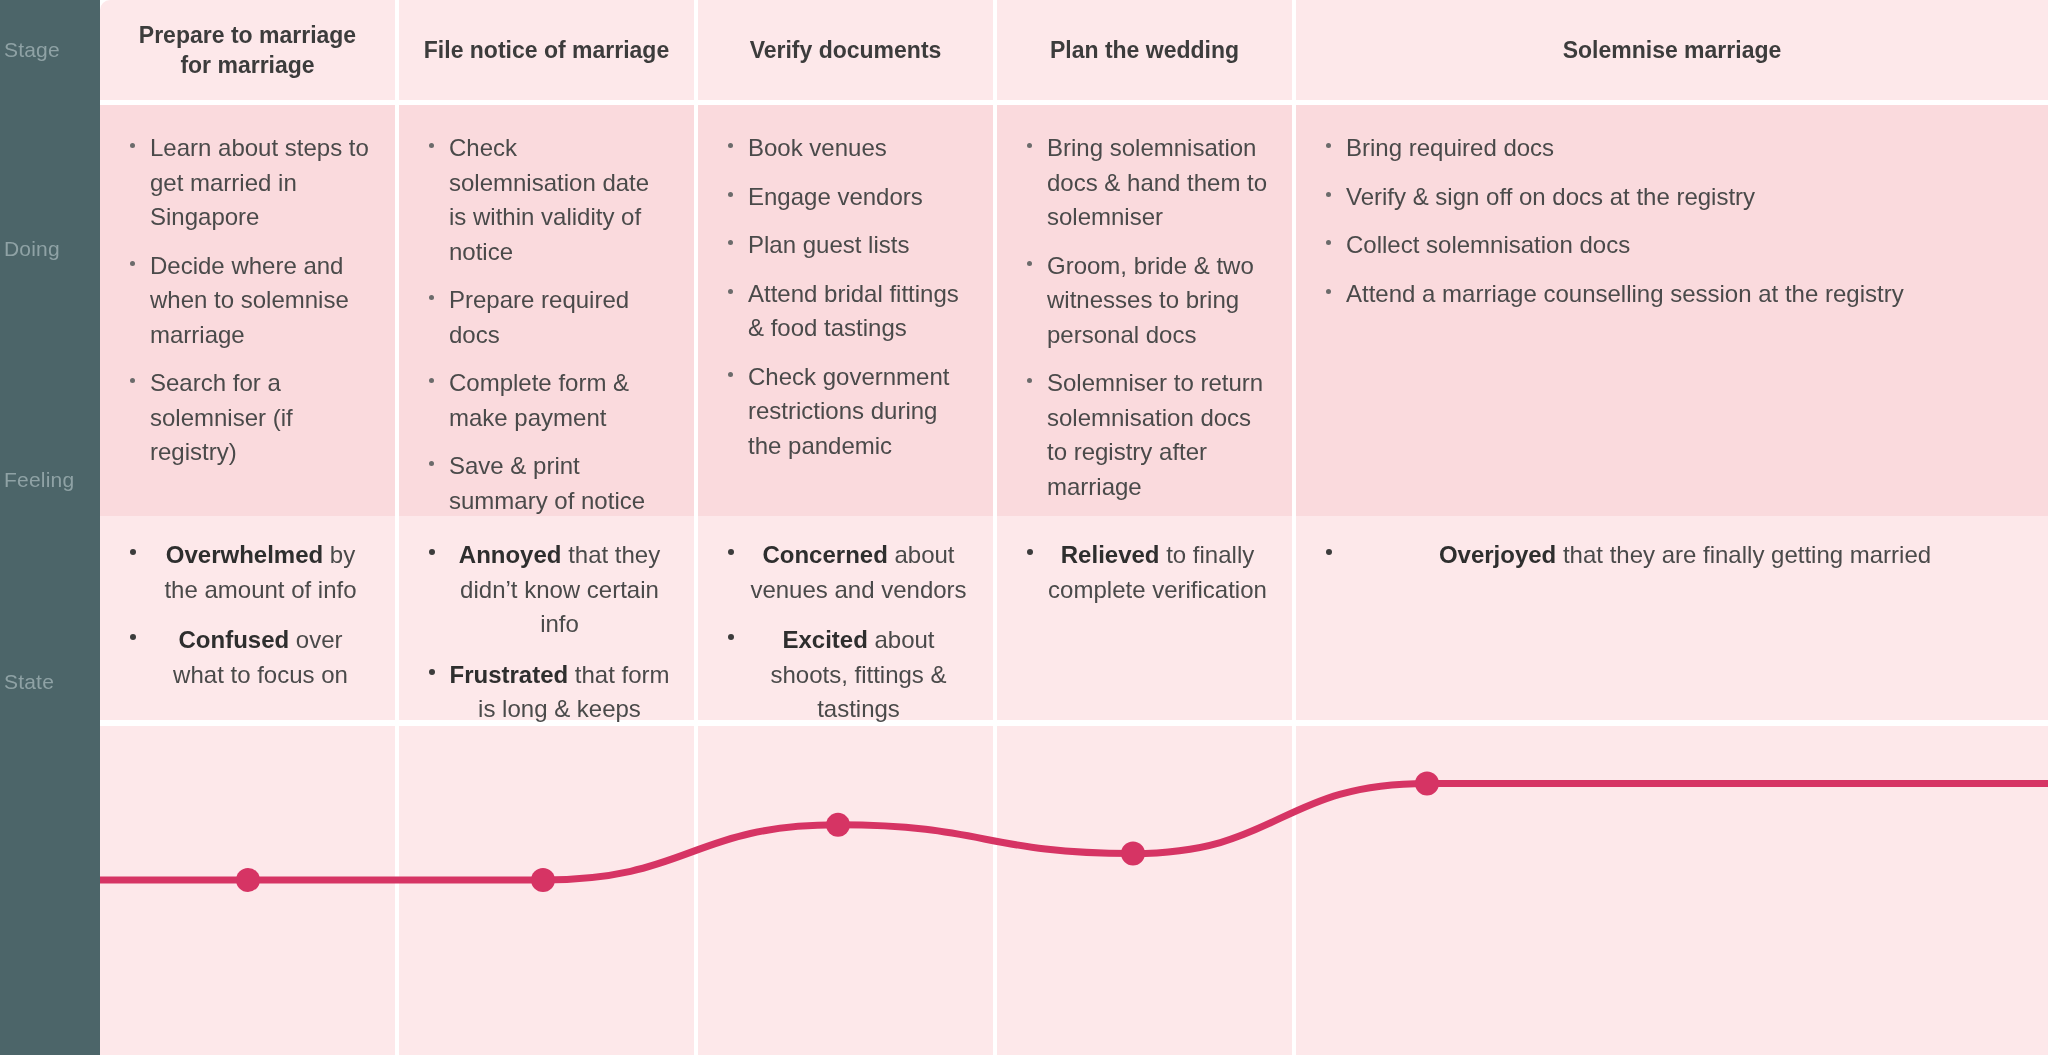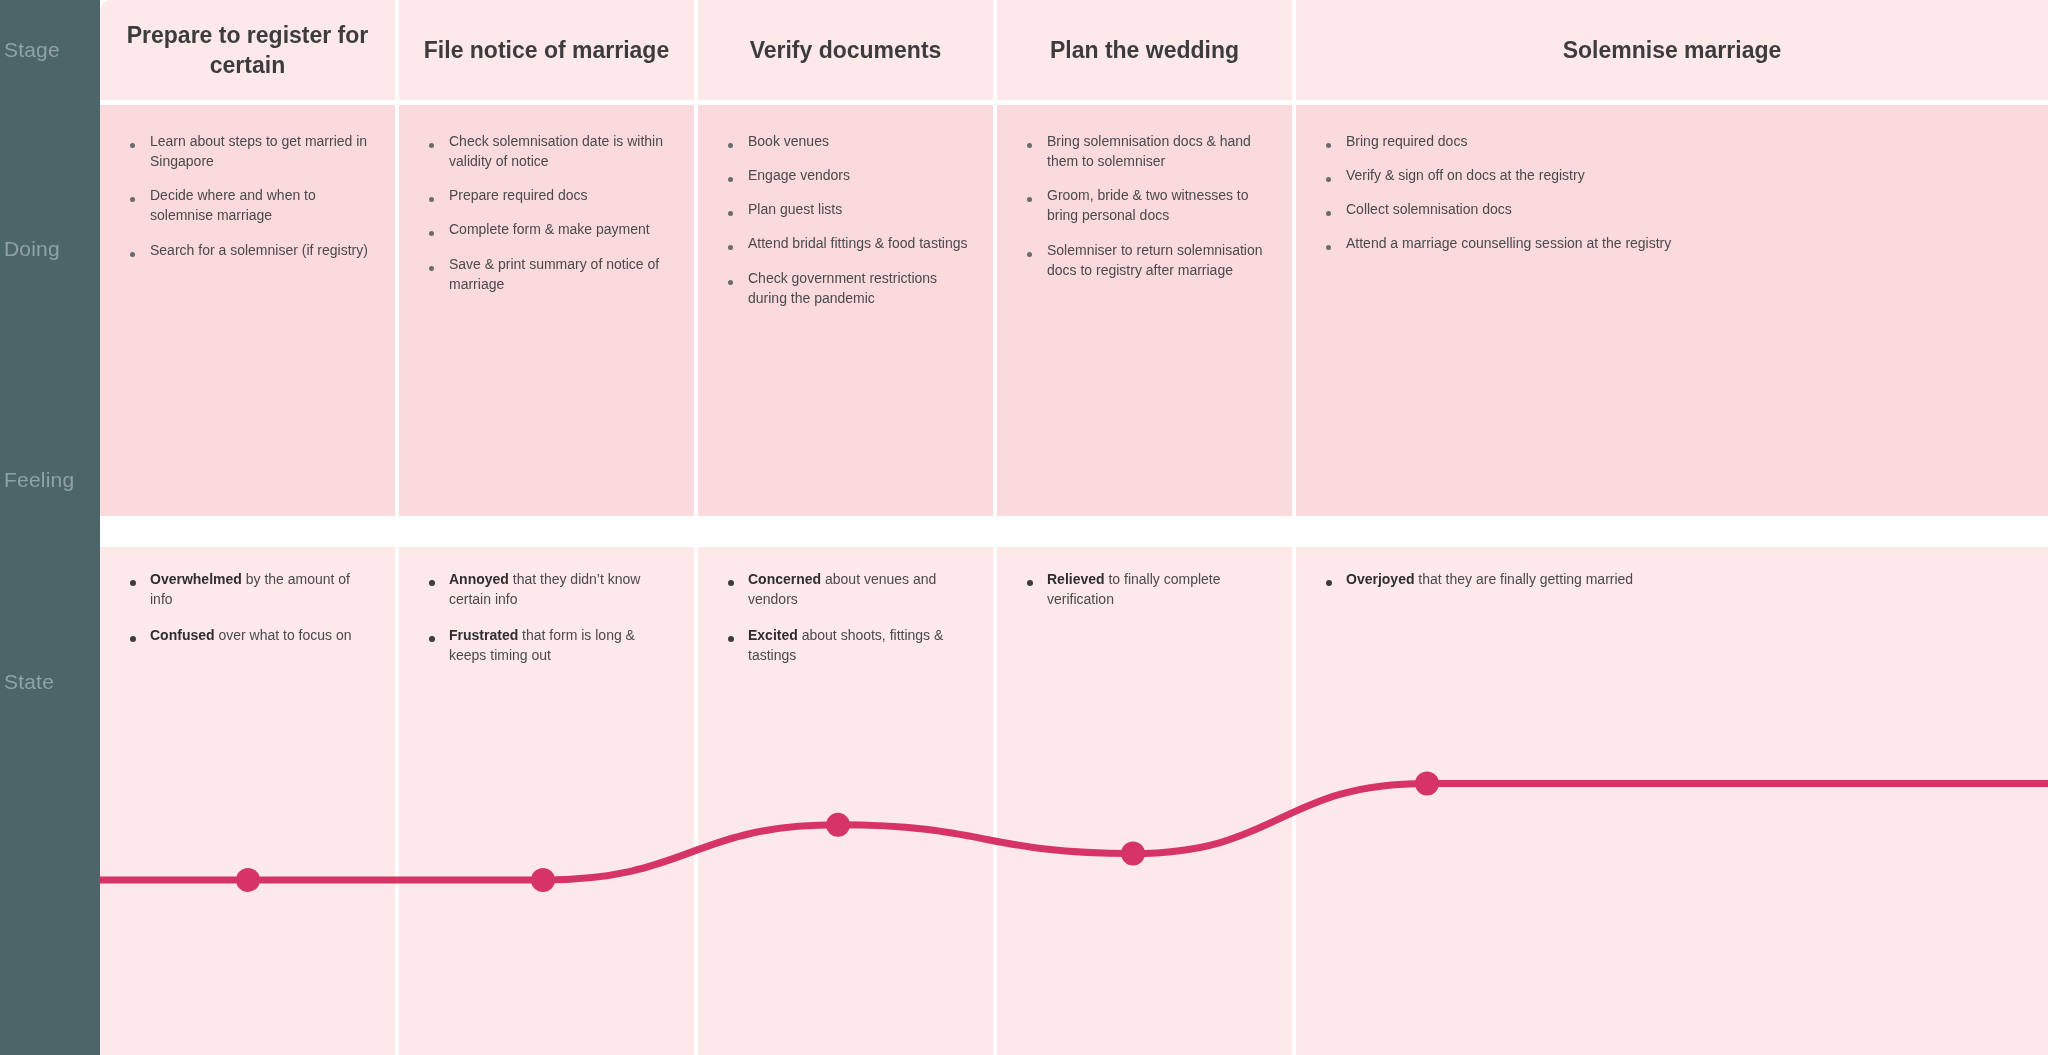--- a/index.html
+++ b/index.html
@@ -46,21 +46,21 @@
     background: #ffffff;
   }
 
   .row {
     position: absolute;
     left: 0; width: 1948px;
     display: flex;
   }
   .row-header  { top: 0;    height: 100px; }
   .row-doing   { top: 105px; height: 411px; }
-  .row-feeling { top: 547px; height: 204px; }
+  .row-feeling { top: 516px; height: 204px; text-align: center; }
   .row-state   { top: 726px; height: 329px; }
 
   .cell {
     position: relative;
     height: 100%;
     margin-right: 4px;
     flex: 0 0 295px;
   }
   .cell:last-child {
     flex: 1 1 auto;
@@ -93,21 +93,21 @@
   
   .bullets {
     list-style: none;
     padding: 26px 24px 0 28px;
     margin: 0;
   }
   .bullet {
     position: relative;
     padding-left: 22px;
     margin-bottom: 14px;
-    font-size: 14px;
+    font-size: 24px;
     line-height: 1.44;
     color: #4a4a4a;
   }
   .bullet::before {
     content: "";
     position: absolute;
     left: 2px; top: 12px;
     width: 5px; height: 5px;
     border-radius: 50%;
     background: #6b6b6b;
@@ -142,21 +142,21 @@
     <div class="sidebar-label sb-stage">Stage</div>
     <div class="sidebar-label sb-doing">Doing</div>
     <div class="sidebar-label sb-feeling">Feeling</div>
     <div class="sidebar-label sb-state">State</div>
   </div>
 
   <div class="grid">
 
     <div class="row row-header">
       <div class="cell">
-        <div class="col-title">Prepare to register for certain</div>
+        <div class="col-title">Prepare to marriage for marriage</div>
       </div>
       <div class="cell">
         <div class="col-title">File notice of marriage</div>
       </div>
       <div class="cell">
         <div class="col-title">Verify documents</div>
       </div>
       <div class="cell">
         <div class="col-title">Plan the wedding</div>
       </div>

